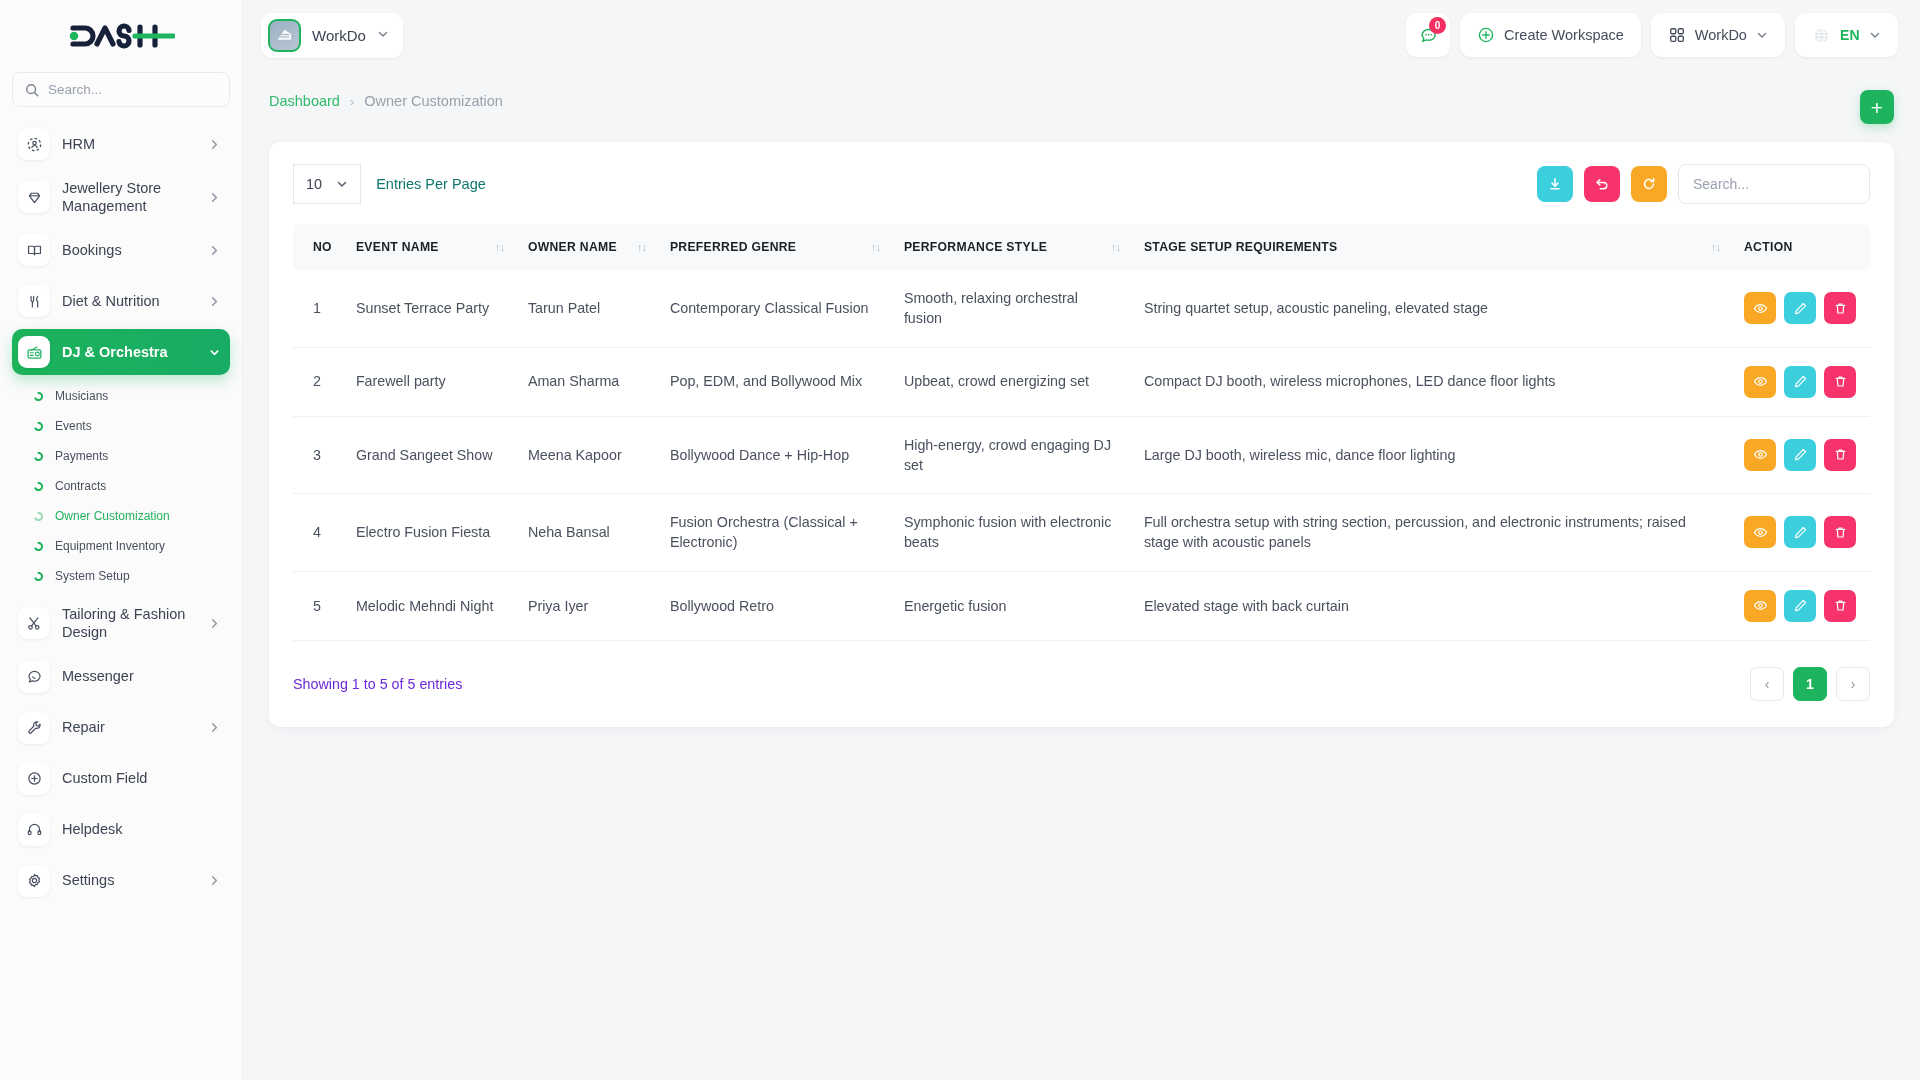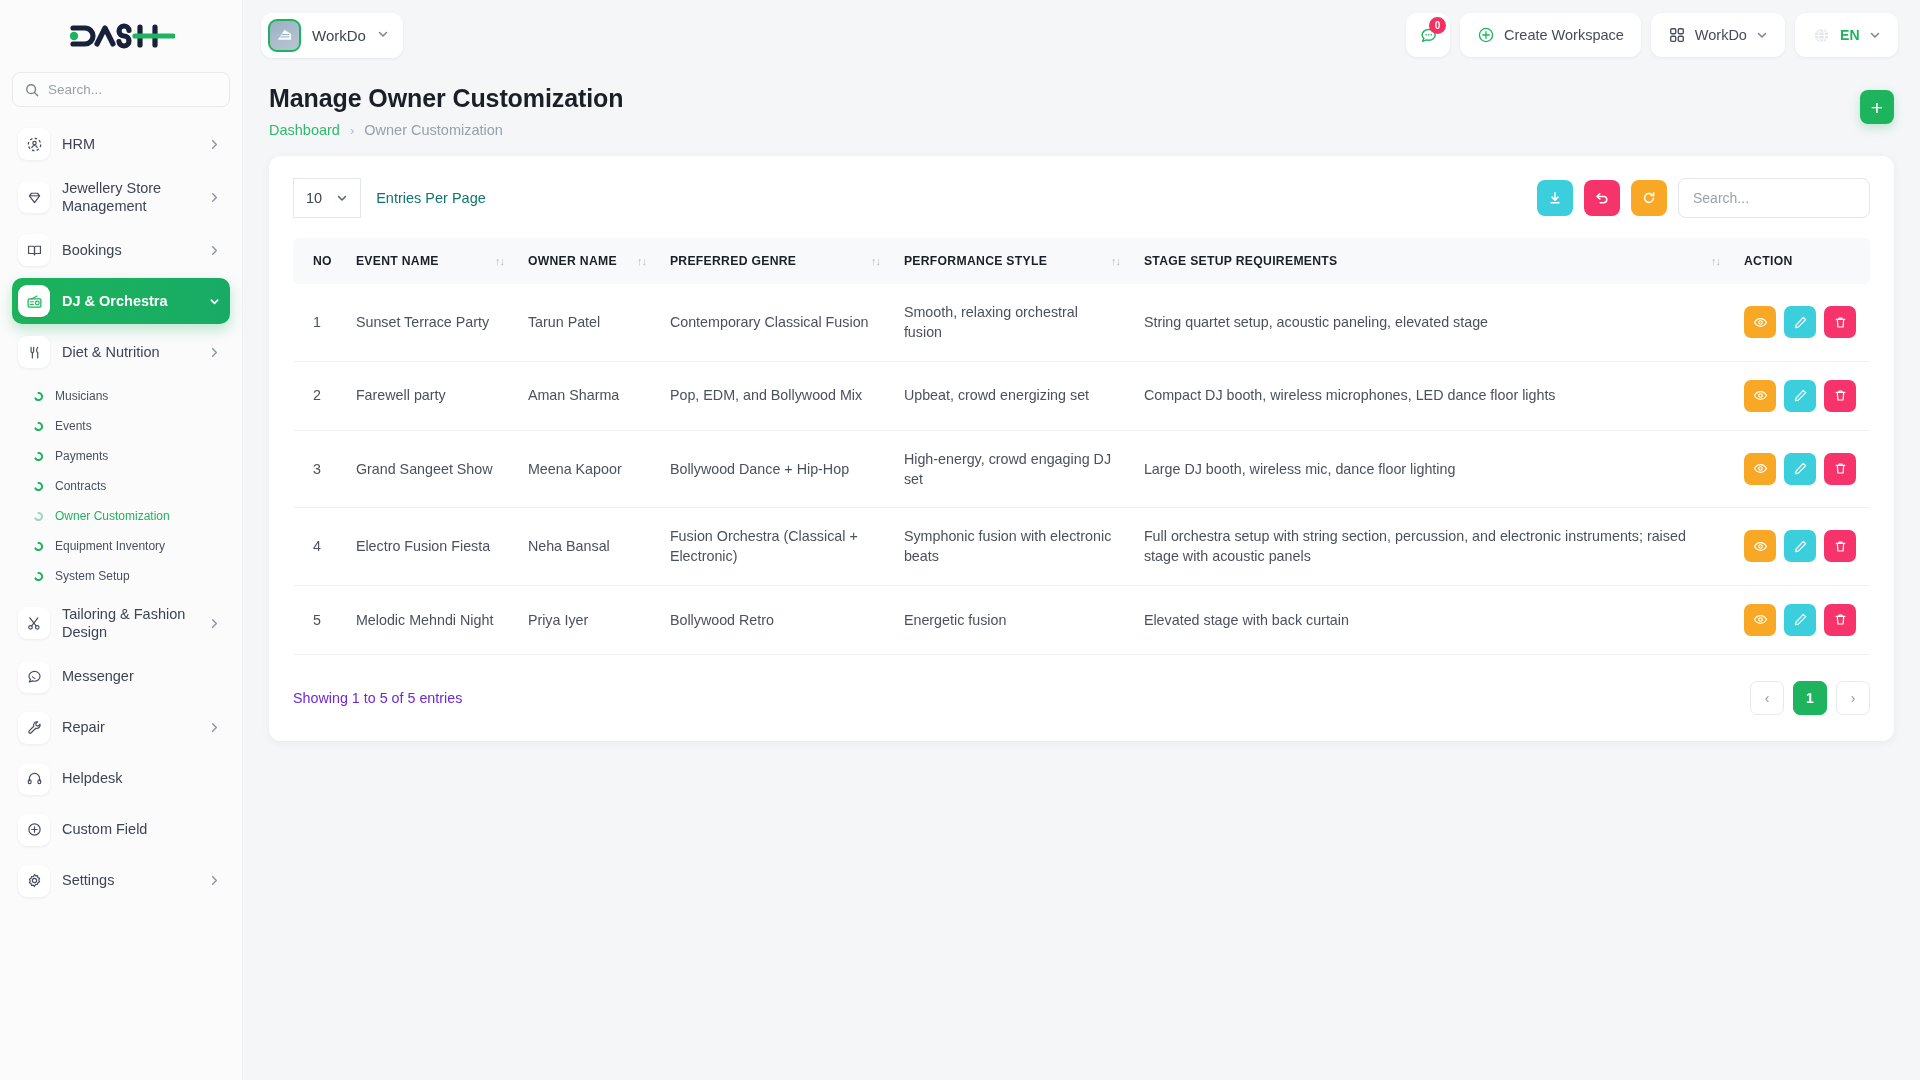--- a/index.html
+++ b/index.html
@@ -352,54 +352,54 @@
         </svg>
       </span>
       <span class="nav-label">Bookings</span>
       <span class="nav-caret">
         <svg width="11" height="11" viewBox="0 0 12 12">
             <path d="M4 2 L8 6 L4 10" fill="none" stroke="#8e96a3" stroke-width="1.6" stroke-linecap="round" stroke-linejoin="round"></path>
           </svg>
       </span>
     </div>
 
+    <div class="nav-item">
+      <span class="nav-icon">
+        <svg width="17" height="17" viewBox="0 0 20 20">
+          <path d="M6 4v4.5c0 .9.7 1.5 1.5 1.5S9 9.4 9 8.5V4" fill="none" stroke="#474f60" stroke-width="1.4" stroke-linecap="round"></path>
+          <line x1="7.5" y1="10" x2="7.5" y2="16.5" stroke="#474f60" stroke-width="1.4" stroke-linecap="round"></line>
+          <path d="M13.8 4c-1 1.2-1.3 2.6-1.3 4 0 1 .5 1.6 1.3 1.8V16.5" fill="none" stroke="#474f60" stroke-width="1.4" stroke-linecap="round" stroke-linejoin="round"></path>
+        </svg>
+      </span>
+      <span class="nav-label">Diet &amp; Nutrition</span>
+      <span class="nav-caret">
+        <svg width="11" height="11" viewBox="0 0 12 12">
+            <path d="M4 2 L8 6 L4 10" fill="none" stroke="#8e96a3" stroke-width="1.6" stroke-linecap="round" stroke-linejoin="round"></path>
+          </svg>
+      </span>
+    </div>
+
     <div class="nav-item active">
       <span class="nav-icon">
         <svg width="17" height="17" viewBox="0 0 20 20">
           <rect x="2.5" y="7" width="15" height="9.5" rx="1.6" fill="none" stroke="#1eb45e" stroke-width="1.5"></rect>
           <circle cx="13.3" cy="11.8" r="2.2" fill="none" stroke="#1eb45e" stroke-width="1.4"></circle>
           <line x1="5" y1="10.3" x2="8.6" y2="10.3" stroke="#1eb45e" stroke-width="1.4" stroke-linecap="round"></line>
           <line x1="5" y1="13.3" x2="8.6" y2="13.3" stroke="#1eb45e" stroke-width="1.4" stroke-linecap="round"></line>
           <line x1="6.5" y1="7" x2="13" y2="3.6" stroke="#1eb45e" stroke-width="1.4" stroke-linecap="round"></line>
         </svg>
       </span>
       <span class="nav-label">DJ &amp; Orchestra</span>
       <span class="nav-caret">
         <svg width="11" height="11" viewBox="0 0 12 12">
             <path d="M2.5 4.5 L6 8 L9.5 4.5" fill="none" stroke="#ffffff" stroke-width="1.7" stroke-linecap="round" stroke-linejoin="round"></path>
           </svg>
       </span>
     </div>
 
-    <div class="nav-item">
-      <span class="nav-icon">
-        <svg width="17" height="17" viewBox="0 0 20 20">
-          <path d="M6 4v4.5c0 .9.7 1.5 1.5 1.5S9 9.4 9 8.5V4" fill="none" stroke="#474f60" stroke-width="1.4" stroke-linecap="round"></path>
-          <line x1="7.5" y1="10" x2="7.5" y2="16.5" stroke="#474f60" stroke-width="1.4" stroke-linecap="round"></line>
-          <path d="M13.8 4c-1 1.2-1.3 2.6-1.3 4 0 1 .5 1.6 1.3 1.8V16.5" fill="none" stroke="#474f60" stroke-width="1.4" stroke-linecap="round" stroke-linejoin="round"></path>
-        </svg>
-      </span>
-      <span class="nav-label">Diet &amp; Nutrition</span>
-      <span class="nav-caret">
-        <svg width="11" height="11" viewBox="0 0 12 12">
-            <path d="M4 2 L8 6 L4 10" fill="none" stroke="#8e96a3" stroke-width="1.6" stroke-linecap="round" stroke-linejoin="round"></path>
-          </svg>
-      </span>
-    </div>
-
     <div class="sub-list">
       <div class="sub-item">
         <span class="sub-dot">
             <svg width="9" height="9" viewBox="0 0 10 10">
               <path d="M5 1a4 4 0 1 1-3.4 6.1" fill="none" stroke="#22b35e" stroke-width="2.2" stroke-linecap="round"></path>
             </svg>
           </span>
         <span class="sub-label">Musicians</span>
       </div>
       <div class="sub-item">
@@ -489,37 +489,37 @@
       <span class="nav-caret">
         <svg width="11" height="11" viewBox="0 0 12 12">
             <path d="M4 2 L8 6 L4 10" fill="none" stroke="#8e96a3" stroke-width="1.6" stroke-linecap="round" stroke-linejoin="round"></path>
           </svg>
       </span>
     </div>
 
     <div class="nav-item">
       <span class="nav-icon">
         <svg width="17" height="17" viewBox="0 0 20 20">
+          <circle cx="10" cy="10" r="6.6" fill="none" stroke="#474f60" stroke-width="1.45"></circle>
+          <line x1="10" y1="6.8" x2="10" y2="13.2" stroke="#474f60" stroke-width="1.45" stroke-linecap="round"></line>
+          <line x1="6.8" y1="10" x2="13.2" y2="10" stroke="#474f60" stroke-width="1.45" stroke-linecap="round"></line>
+        </svg>
+      </span>
+      <span class="nav-label">Custom Field</span>
+    </div>
+
+    <div class="nav-item">
+      <span class="nav-icon">
+        <svg width="17" height="17" viewBox="0 0 20 20">
           <path d="M4 12.5V10a6 6 0 0 1 12 0v2.5" fill="none" stroke="#474f60" stroke-width="1.45" stroke-linecap="round"></path>
           <rect x="2.7" y="11.5" width="3.2" height="4.6" rx="1.4" fill="none" stroke="#474f60" stroke-width="1.4"></rect>
           <rect x="14.1" y="11.5" width="3.2" height="4.6" rx="1.4" fill="none" stroke="#474f60" stroke-width="1.4"></rect>
         </svg>
       </span>
       <span class="nav-label">Helpdesk</span>
-    </div>
-
-    <div class="nav-item">
-      <span class="nav-icon">
-        <svg width="17" height="17" viewBox="0 0 20 20">
-          <circle cx="10" cy="10" r="6.6" fill="none" stroke="#474f60" stroke-width="1.45"></circle>
-          <line x1="10" y1="6.8" x2="10" y2="13.2" stroke="#474f60" stroke-width="1.45" stroke-linecap="round"></line>
-          <line x1="6.8" y1="10" x2="13.2" y2="10" stroke="#474f60" stroke-width="1.45" stroke-linecap="round"></line>
-        </svg>
-      </span>
-      <span class="nav-label">Custom Field</span>
     </div>
 
     <div class="nav-item">
       <span class="nav-icon">
         <svg width="17" height="17" viewBox="0 0 20 20">
           <circle cx="10" cy="10" r="2.5" fill="none" stroke="#474f60" stroke-width="1.4"></circle>
           <path d="M10 2.8l1.3 1.8 2.2-.3.5 2.2 2 1-1 2 1 2-2 1-.5 2.2-2.2-.3L10 17.2l-1.3-1.8-2.2.3-.5-2.2-2-1 1-2-1-2 2-1 .5-2.2 2.2.3Z" fill="none" stroke="#474f60" stroke-width="1.35" stroke-linejoin="round"></path>
         </svg>
       </span>
       <span class="nav-label">Settings</span>
@@ -596,21 +596,20 @@
       </svg>
       <span class="lang-code">EN</span>
       <svg width="12" height="12" viewBox="0 0 12 12">
           <path d="M2.5 4.5 L6 8 L9.5 4.5" fill="none" stroke="#7b8290" stroke-width="1.5" stroke-linecap="round" stroke-linejoin="round"></path>
         </svg>
     </div>
   </header>
 
   <div class="page-head">
     <div>
-      <div class="page-title">Manage Owner Customization</div>
       <div class="crumbs">
         <span class="crumb-link">Dashboard</span>
         <span class="crumb-sep">›</span>
         <span class="crumb-cur">Owner Customization</span>
       </div>
     </div>
     <div class="spacer"></div>
     <div class="add-btn">+</div>
   </div>
 

